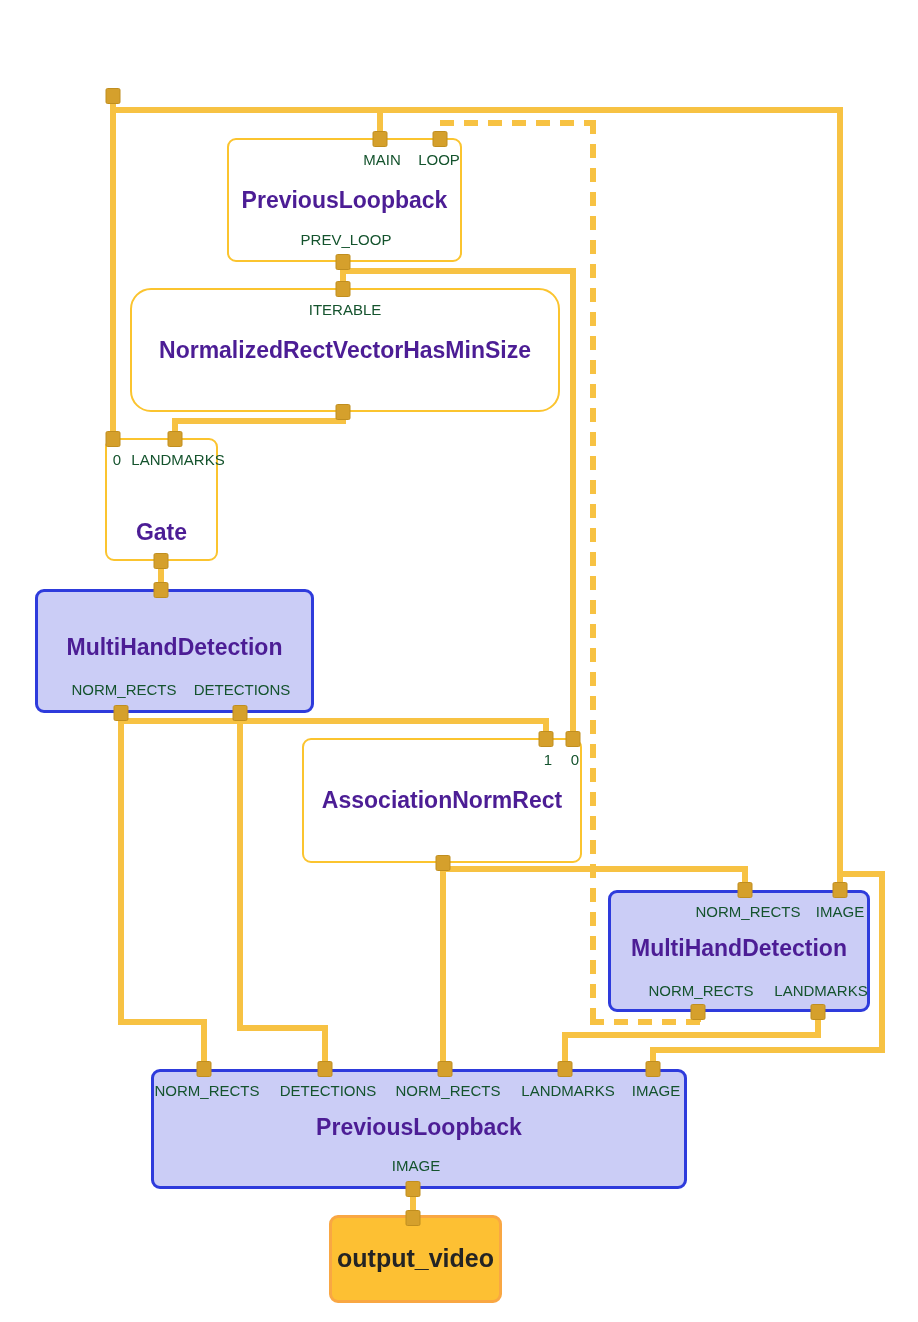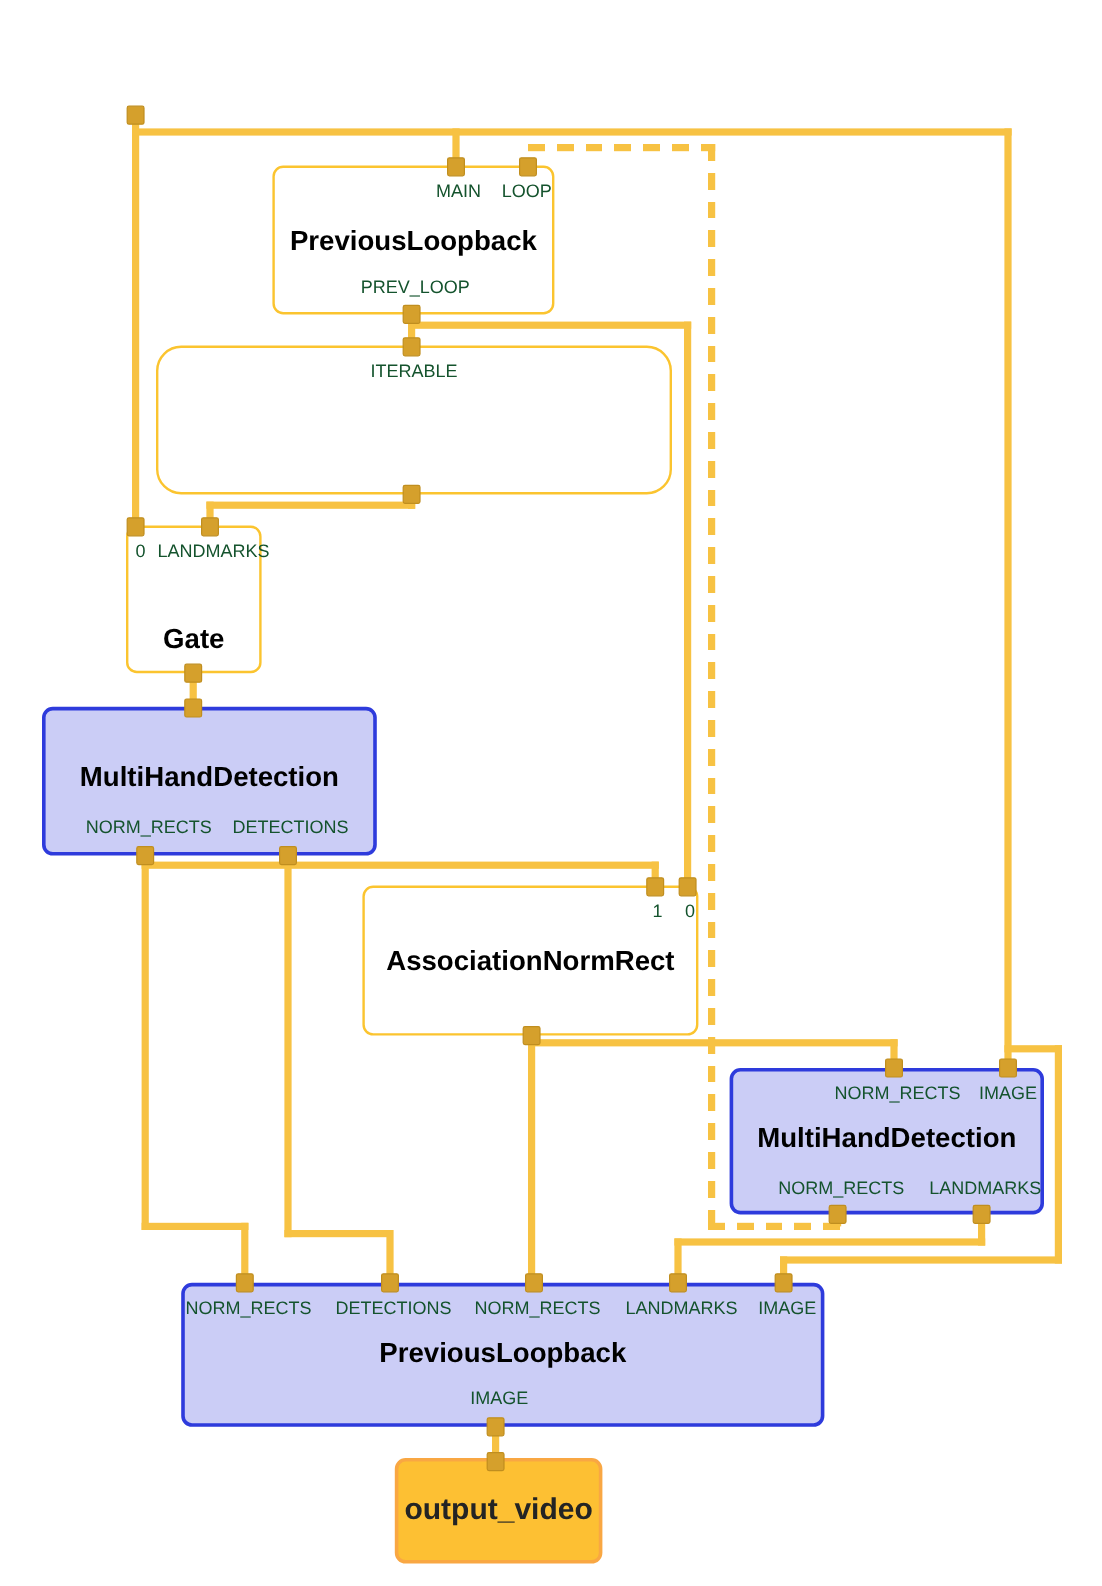--- a/index.html
+++ b/index.html
@@ -7,21 +7,21 @@
     position:relative;width:918px;height:1322px;background:#ffffff;
     font-family:"Liberation Sans", sans-serif;overflow:hidden;
   }
   
   .node{position:absolute;box-sizing:border-box;border-radius:9px;z-index:1;}
   .node.white{background:#ffffff;border:2px solid #fbc42f;}
   .node.purple{background:#cbcdf6;border:3px solid #2e3bdc;}
   .node.orange{background:#fdc033;border:3px solid #f9a743;}
   .node-title{
     position:absolute;left:0;right:0;text-align:center;
-    font-weight:bold;font-size:23px;color:#000000;white-space:nowrap;
+    font-weight:bold;font-size:23px;color:#4c1d95;white-space:nowrap;
   }
   .stream-title{
     position:absolute;left:0;right:0;top:50%;transform:translateY(-52%);
     text-align:center;font-weight:bold;font-size:25px;color:#242424;
   }
   .port-label{
     position:absolute;transform:translateX(-50%);
     font-size:15px;color:#14532d;white-space:nowrap;
   }
   
@@ -93,20 +93,21 @@
 
   <div class="node white" style="left:227px;top:138px;width:235px;height:124px;">
     <div class="port-label" style="left:153px;top:11px;">MAIN</div>
     <div class="port-label" style="left:210px;top:11px;">LOOP</div>
     <div class="node-title" style="top:47px;">PreviousLoopback</div>
     <div class="port-label" style="left:117px;bottom:12px;">PREV_LOOP</div>
   </div>
 
   <div class="node white" style="left:130px;top:288px;width:430px;height:124px;border-radius:21px;">
     <div class="port-label" style="left:213px;top:11px;">ITERABLE</div>
+    <div class="node-title" style="top:47px;">NormalizedRectVectorHasMinSize</div>
   </div>
 
   <div class="node white" style="left:105px;top:438px;width:113px;height:123px;">
     <div class="port-label" style="left:10px;top:11px;">0</div>
     <div class="port-label" style="left:71px;top:11px;">LANDMARKS</div>
     <div class="node-title" style="top:47px;margin-top:32px;">Gate</div>
   </div>
 
   <div class="node purple" style="left:35px;top:589px;width:279px;height:124px;">
     <div class="node-title" style="top:42px;">MultiHandDetection</div>

